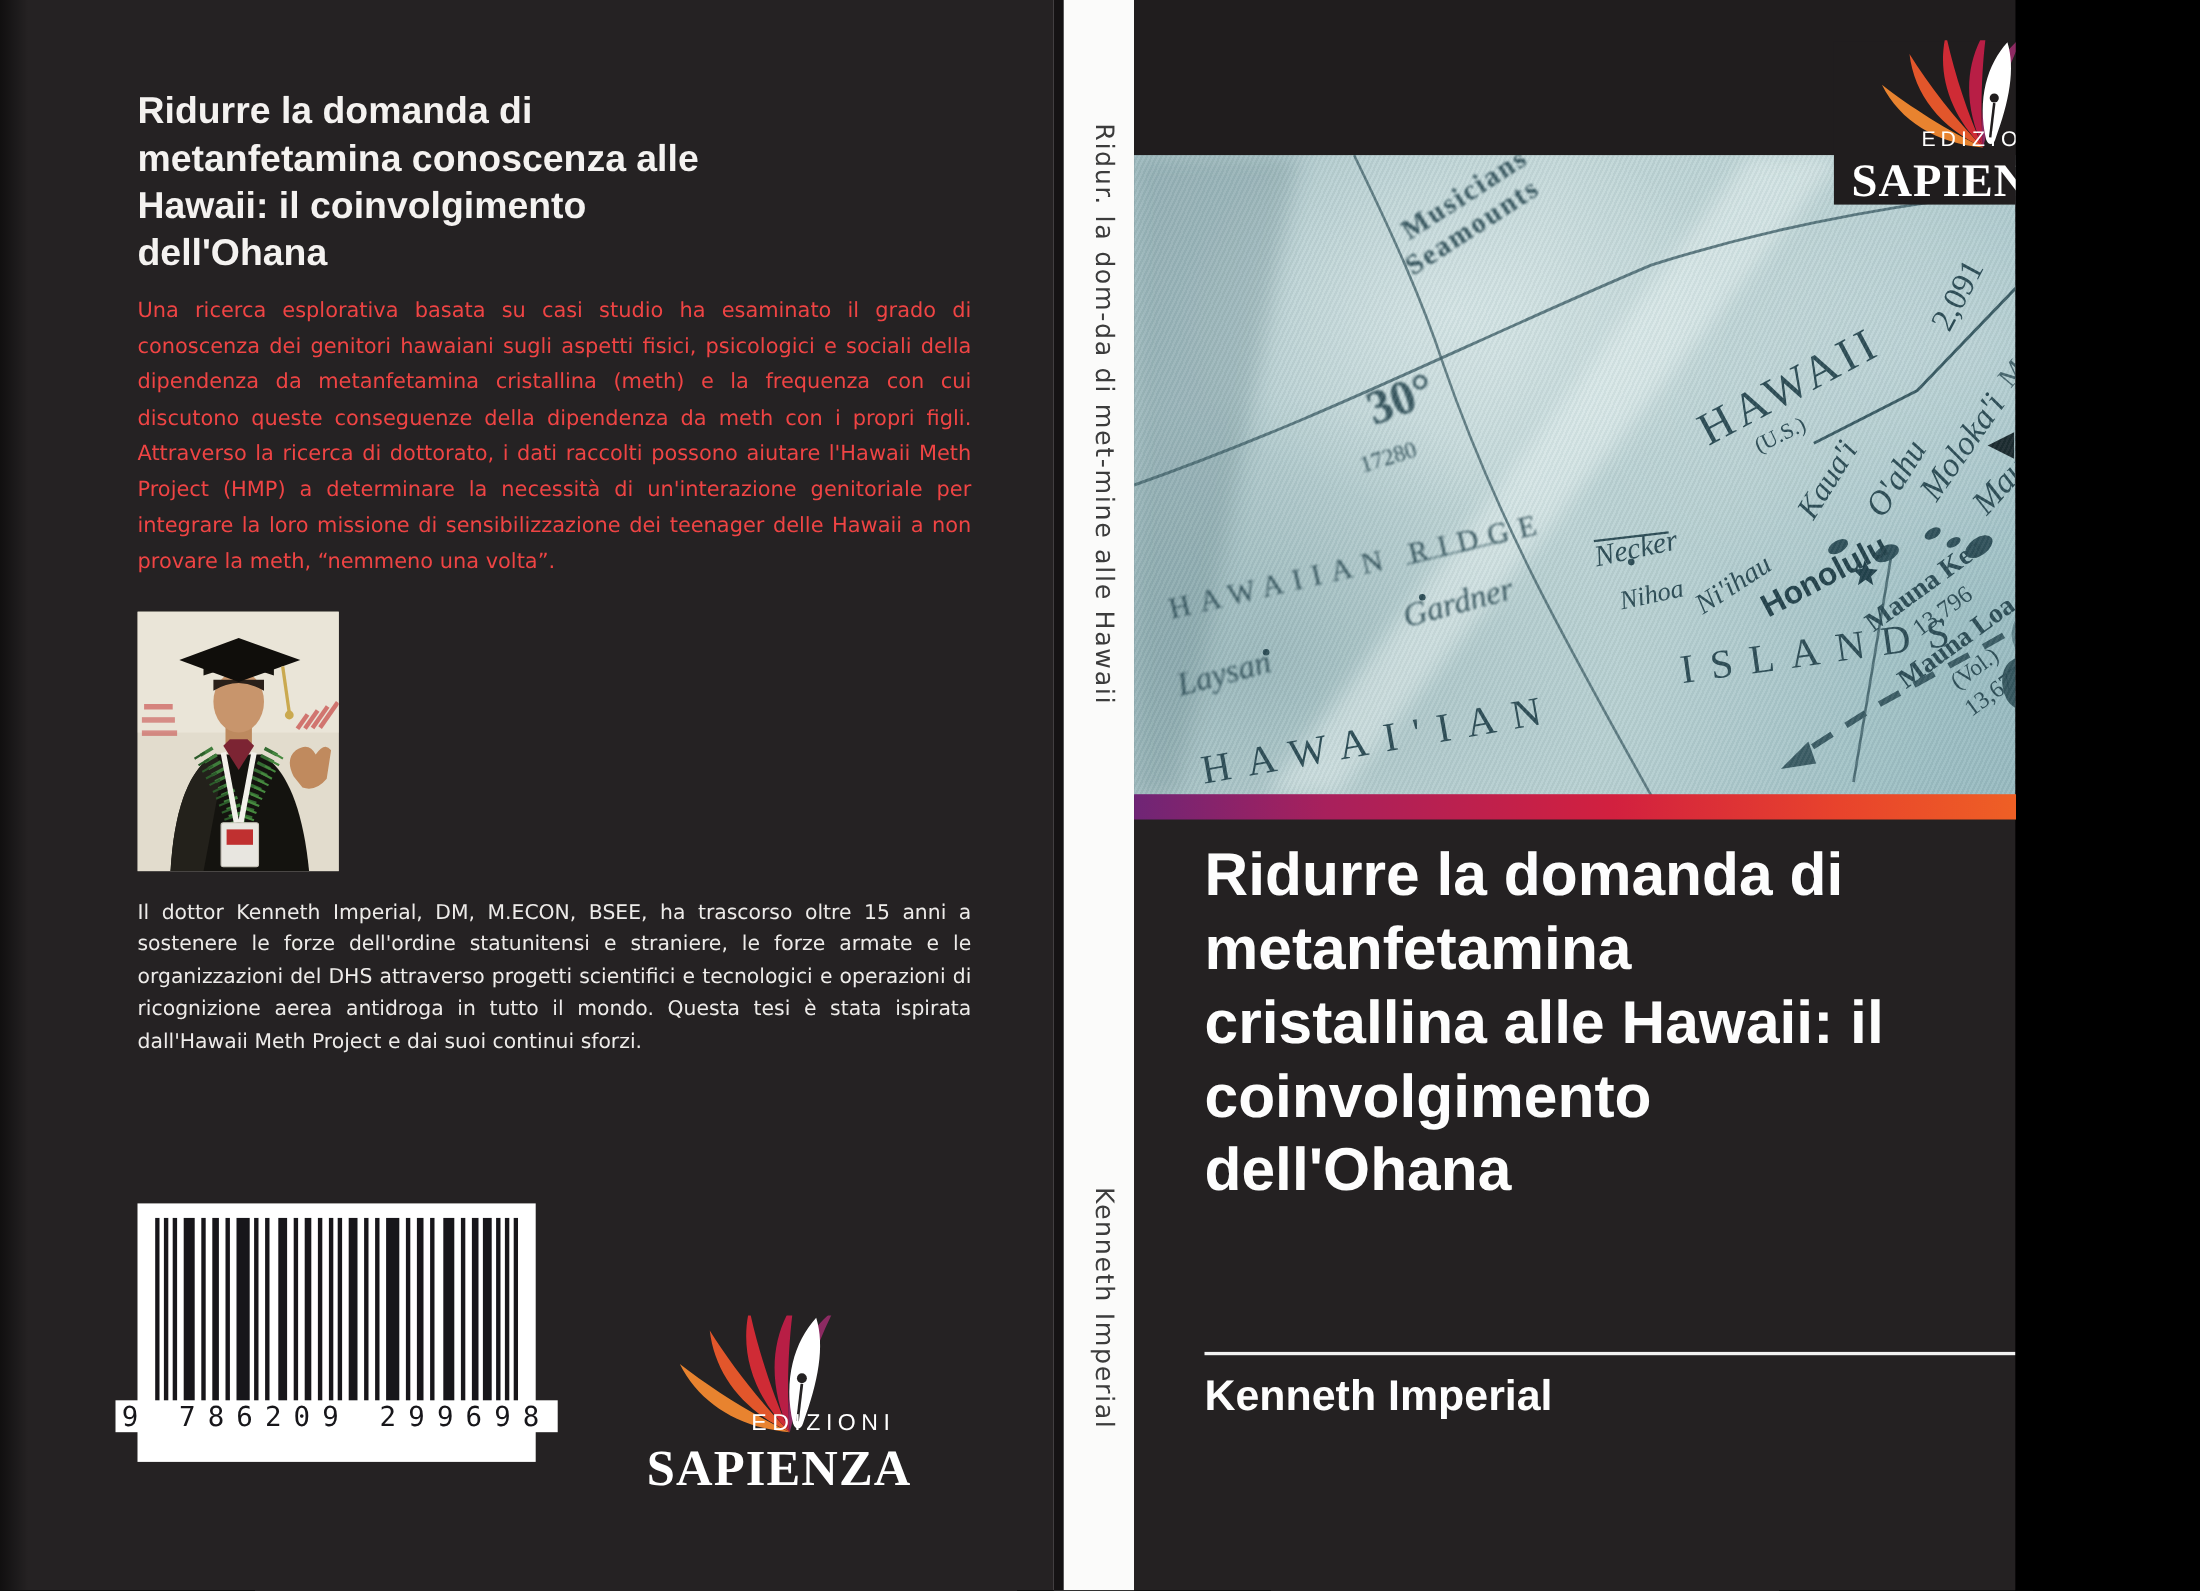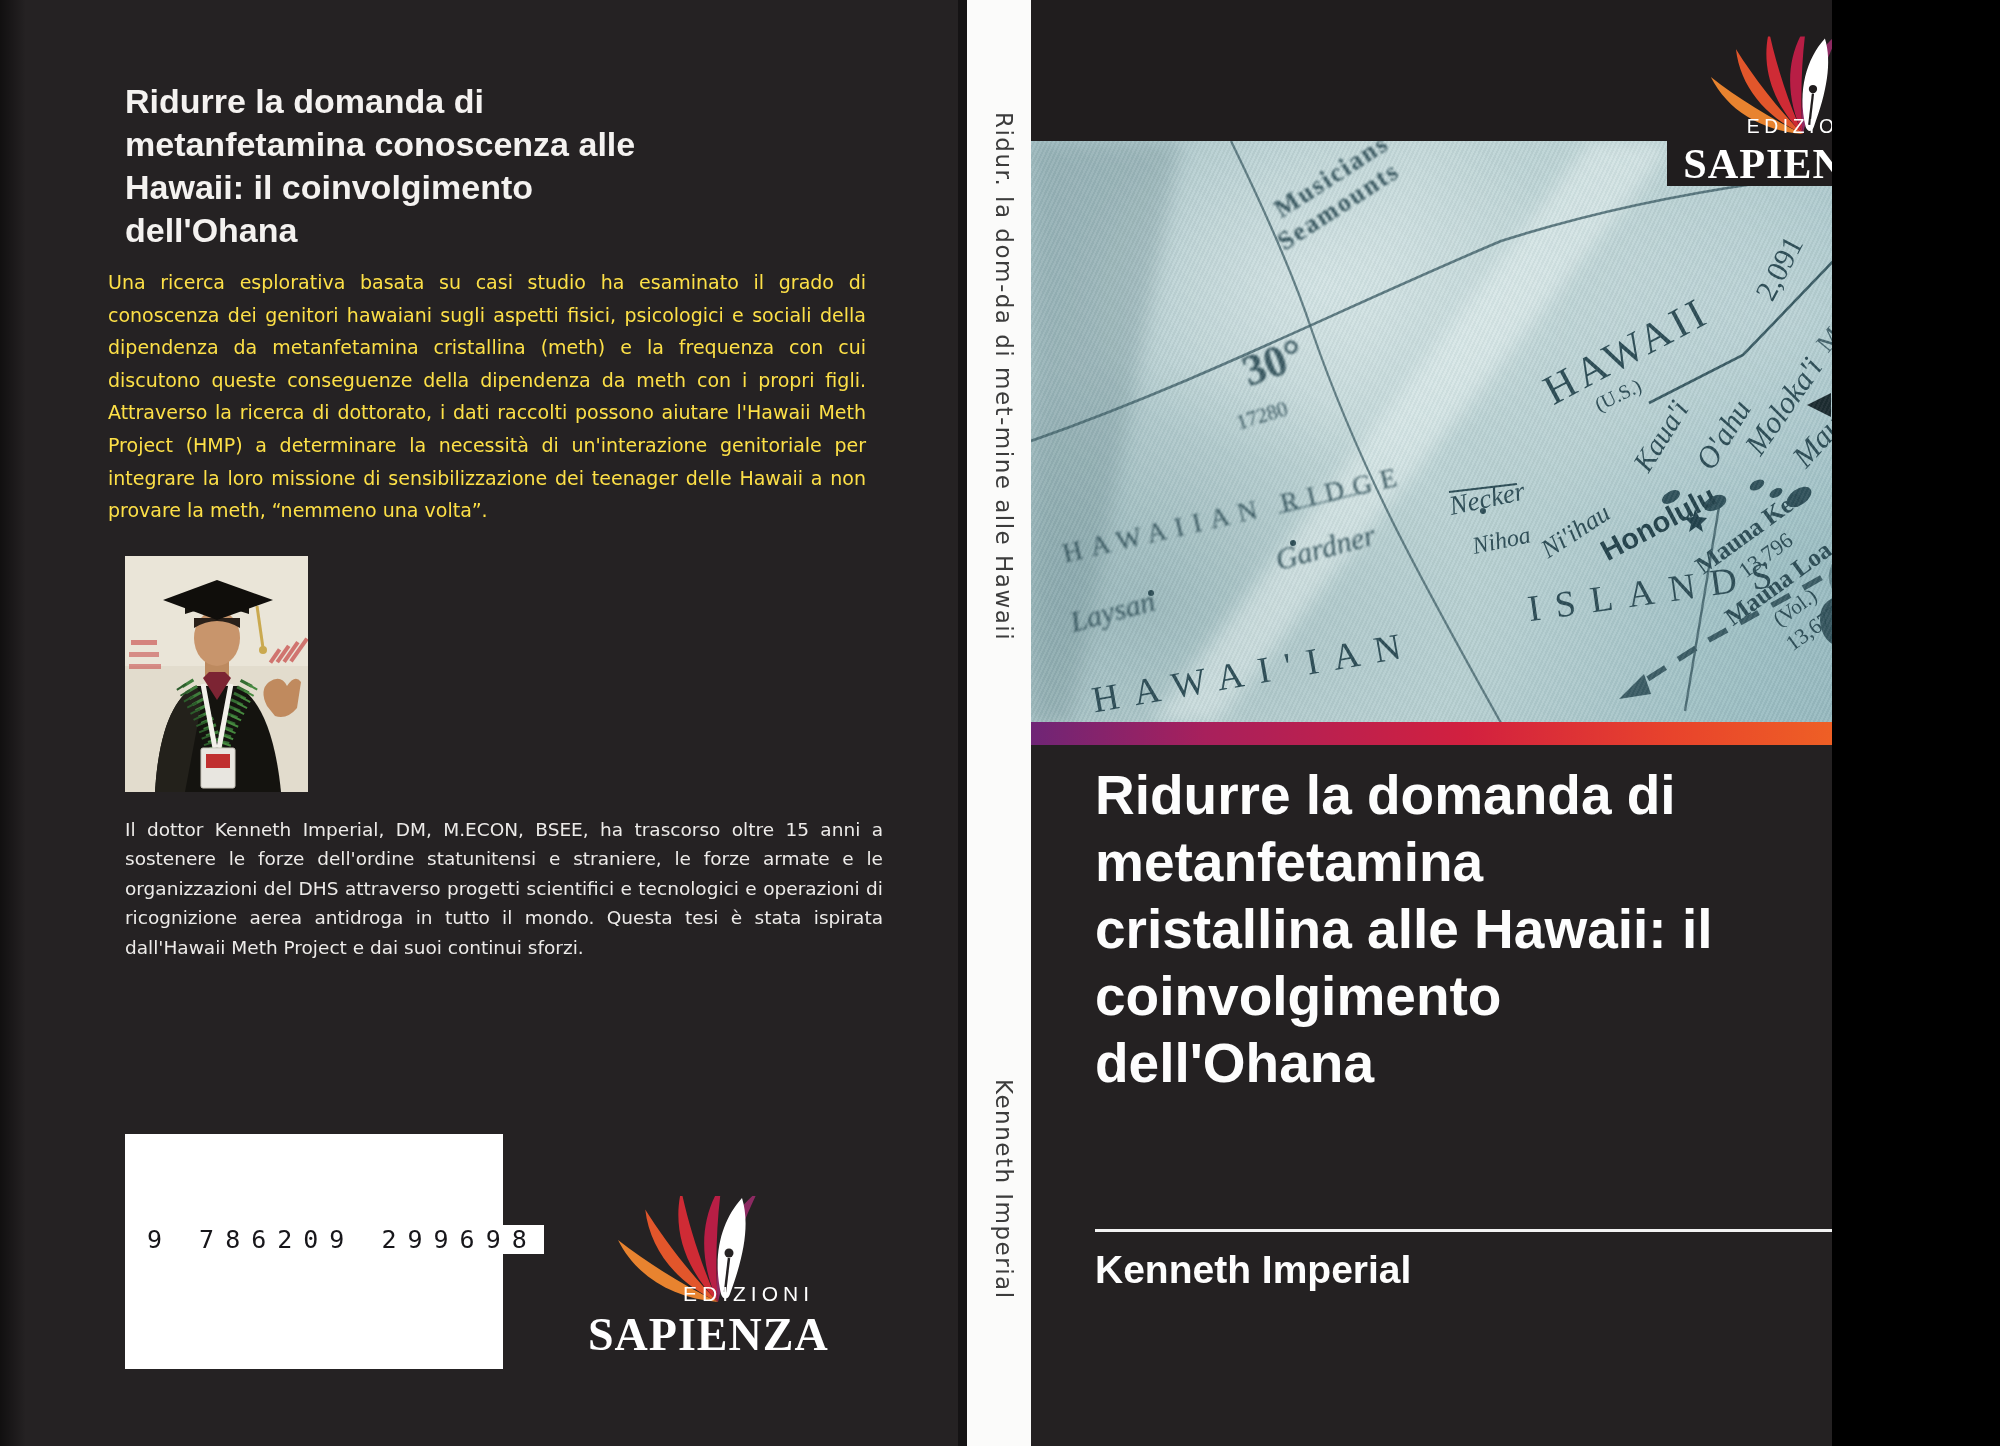--- a/index.html
+++ b/index.html
@@ -4,27 +4,27 @@
 <style>
   html,body{margin:0;padding:0;background:#000;}
   .page{position:relative;width:1832px;height:1446px;background:#252223;overflow:hidden;
         font-family:"DejaVu Sans",sans-serif;}
   
   .back-cover{position:absolute;left:0;top:0;width:958px;height:1446px;background:#252223;}
   .back-cover::before{content:"";position:absolute;left:0;top:0;bottom:0;width:26px;
         background:linear-gradient(90deg,rgba(0,0,0,.55),rgba(0,0,0,0));}
   .back-title{position:absolute;left:125px;top:80px;width:640px;color:#f4f2f0;
         font-family:"Liberation Sans",sans-serif;font-weight:bold;font-size:34px;line-height:43px;}
-  .back-synopsis{position:absolute;left:108px;top:266px;width:758px;color:#fde047;
+  .back-synopsis{position:absolute;left:125px;top:266px;width:758px;color:#ef4444;
         font-size:19px;line-height:32.6px;text-align:justify;}
   .author-row{position:absolute;left:125px;top:556px;width:758px;display:flex;gap:28px;flex-direction:column;}
   .author-photo{flex:none;width:183px;height:236px;background:#dfd9cb;overflow:hidden;}
   .author-bio{flex:1;color:#edebe9;font-size:18.5px;line-height:29.4px;text-align:justify;margin-top:-5px;}
-  .barcode-box{position:absolute;left:125px;top:1134px;width:362px;height:235px;background:#fff;
-        display:flex;flex-direction:row;align-items:center;padding-left:16px;}
+  .barcode-box{position:absolute;left:125px;top:1094px;width:362px;height:235px;background:#fff;
+        display:flex;flex-direction:column;align-items:center;}
   .barcode-bars{margin-top:13px;}
   .barcode-digits{margin-top:-24px;font-family:"DejaVu Sans Mono",monospace;font-size:25px;
         color:#17161a;letter-spacing:11px;white-space:nowrap;background:#fff;padding:0 6px;}
   
   .logo{position:relative;display:flex;flex-direction:column;}
   .logo-fan{display:block;margin-left:26px;}
   .logo-edizioni{font-family:"Liberation Sans",sans-serif;color:#fff;font-size:21px;
         letter-spacing:5px;text-align:right;margin-top:-34px;padding-right:6px;}
   .logo-sapienza{font-family:"Liberation Serif",serif;color:#fff;font-weight:bold;
         font-size:46px;letter-spacing:1px;text-align:center;margin-top:2px;}

